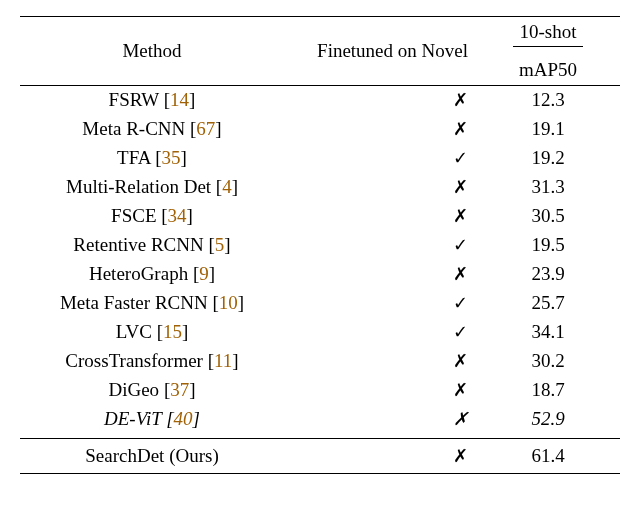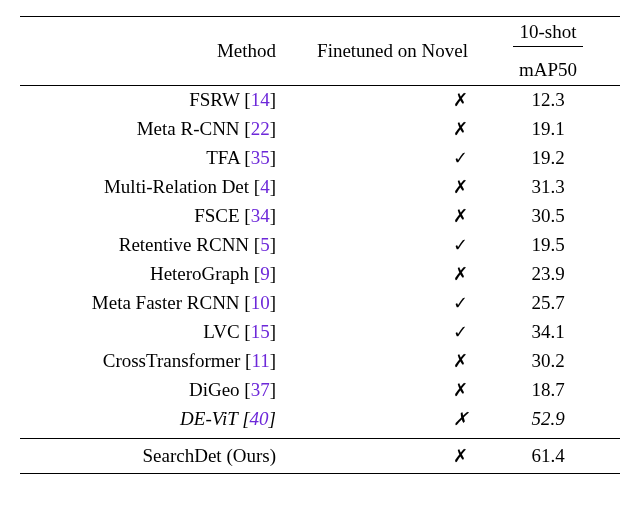--- a/index.html
+++ b/index.html
@@ -15,21 +15,21 @@
       width: 640px;
       height: 530px;
       padding: 16px 20px;
     }
     table {
       border-collapse: collapse;
       width: 100%;
     }
     td, th {
       padding: 3.5px 8px;
-      text-align: right;
+      text-align: center;
       font-weight: normal;
     }
     thead tr:first-child {
       border-top: 1.5px solid #000;
     }
     thead tr:last-child {
       border-bottom: 1px solid #000;
     }
     tbody tr.lastnormal td {
       padding-bottom: 8px;
@@ -52,21 +52,21 @@
       width: 24%;
       text-align: center;
     }
     .sub-border {
       border-top: 1px solid #000;
       display: inline-block;
       padding-top: 12px;
       min-width: 70px;
     }
     .cite {
-      color: #6d28d9;
+      color: #a16207;
     }
     .mark {
       font-family: Arial, sans-serif;
       font-size: 18px;
       line-height: 1;
     }
     .bold {
       font-weight: normal;
     }
     .tenshot {
@@ -87,21 +87,21 @@
       <th class="map-col"><span class="sub-border">mAP50</span></th>
     </tr>
   </thead>
   <tbody>
       <tr>
         <td class="method-col"><span>FSRW</span> [<span class="cite">14</span>]</td>
         <td class="finetuned-col"><span class="mark">✗</span></td>
         <td class="map-col">12.3</td>
       </tr>
       <tr>
-        <td class="method-col"><span>Meta R-CNN</span> [<span class="cite">22</span>]</td>
+        <td class="method-col"><span>Meta R-CNN</span> [<span class="cite">67</span>]</td>
         <td class="finetuned-col"><span class="mark">✗</span></td>
         <td class="map-col">19.1</td>
       </tr>
       <tr>
         <td class="method-col"><span>TFA</span> [<span class="cite">35</span>]</td>
         <td class="finetuned-col"><span class="mark">✓</span></td>
         <td class="map-col">19.2</td>
       </tr>
       <tr>
         <td class="method-col"><span>Multi-Relation Det</span> [<span class="cite">4</span>]</td>

